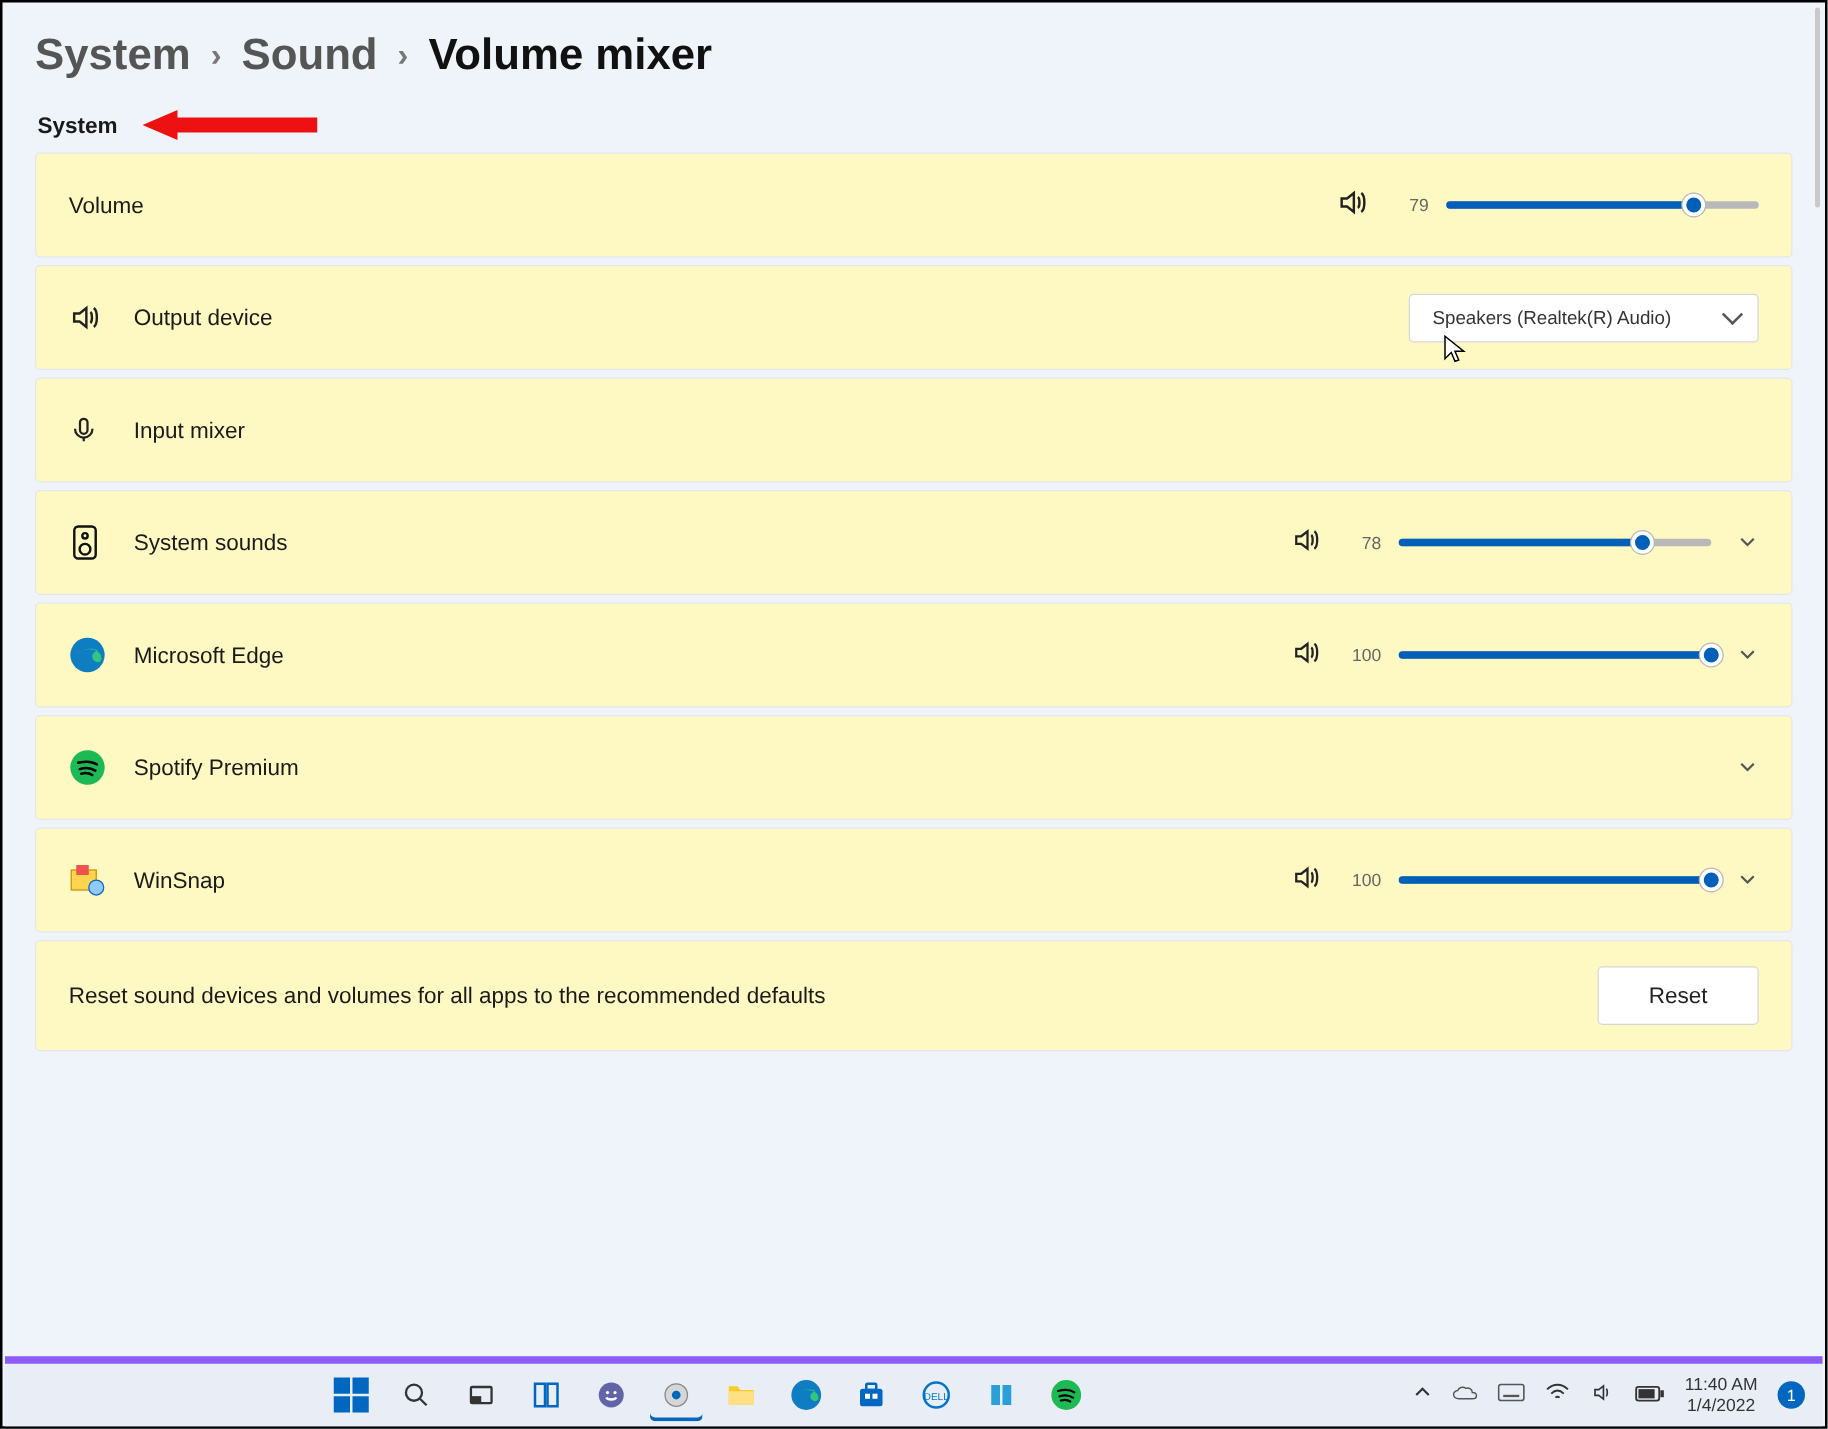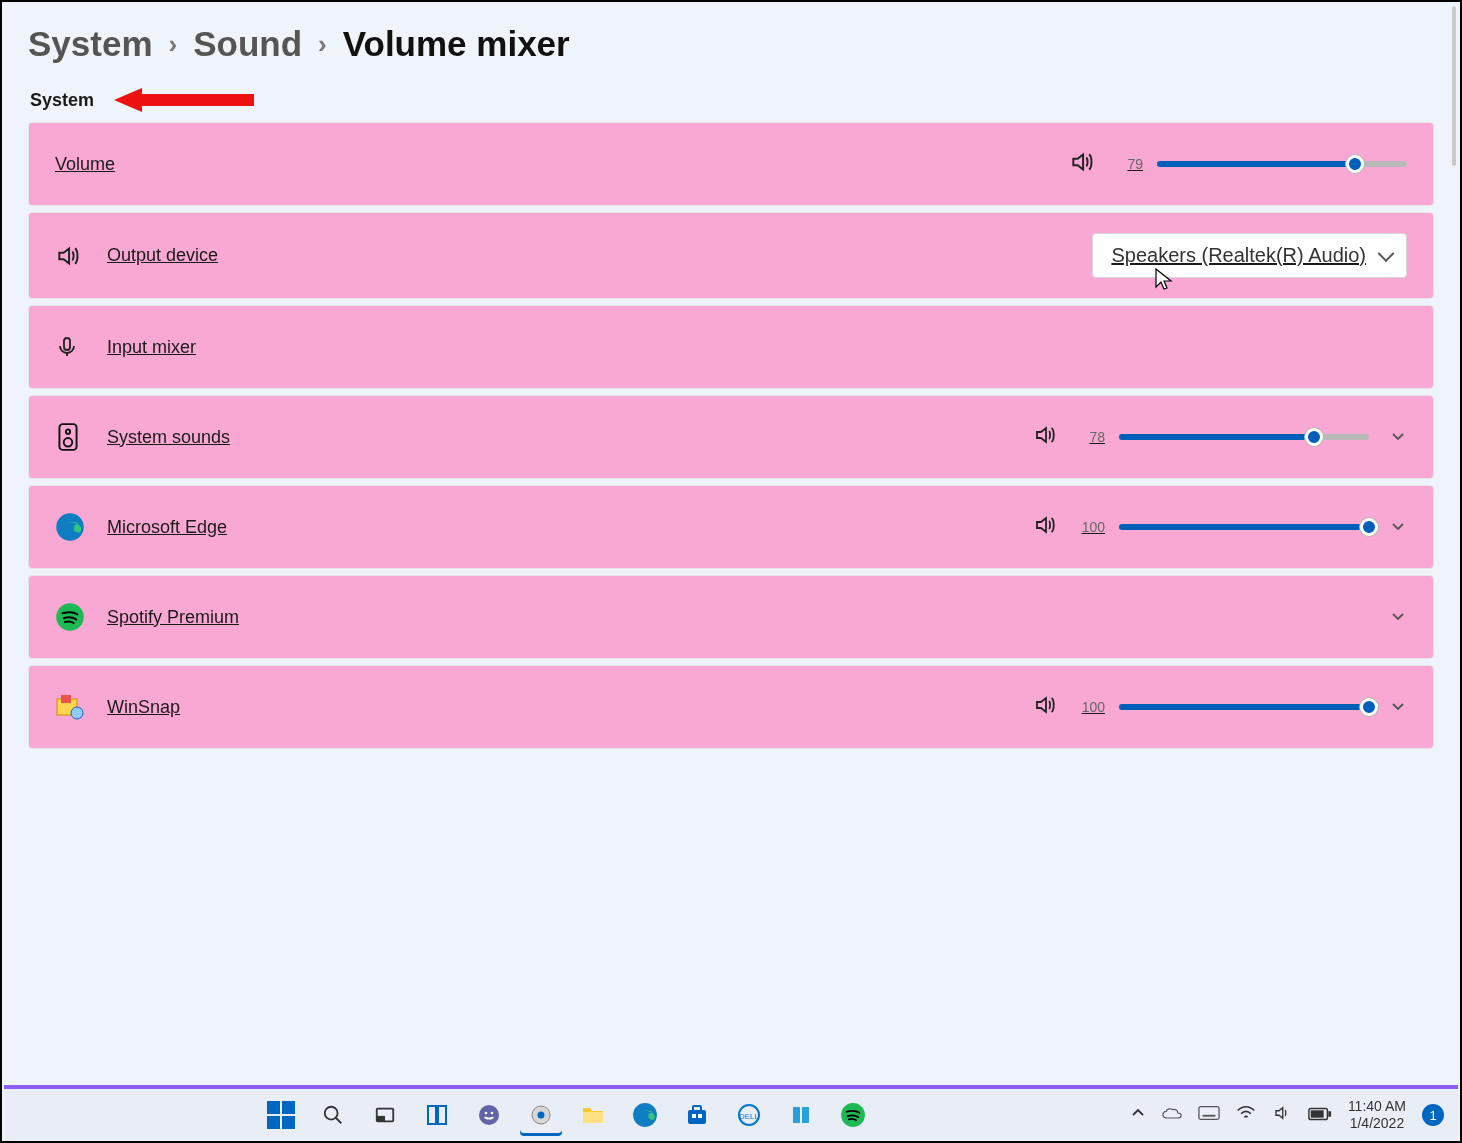--- a/index.html
+++ b/index.html
@@ -37,29 +37,28 @@
     display: flex;
     align-items: center;
     gap: 20px;
   }
   .arrow-annot {
     height: 24px;
     position: relative;
   }
   .arrow-annot svg { display:block; }
   .card {
-    background: #f9a8d4;
+    background: #fef9c3;
     border: 1px solid #e6e6ea;
     border-radius: 4px;
     padding: 20px 26px;
     margin-bottom: 6px;
     display: flex;
     align-items: center;
     min-height: 84px;
-    text-decoration: underline;
   }
   .card .icon-slot { width: 52px; display:flex; align-items:center; }
   .card .label-slot { flex: 0 0 auto; }
   .card .spacer { flex: 1; }
   .vol-group {
     display: flex;
     align-items: center;
     gap: 14px;
   }
   .vol-value { color: #666; min-width: 34px; text-align:right; font-size: 14px; }
@@ -81,21 +80,21 @@
     margin-left: 20px;
     width: 18px; height:18px;
     display:flex; align-items:center; justify-content:center;
     color:#555;
   }
   .dropdown {
     border:1px solid #d6d6d8; border-radius:4px;
     padding:10px 40px 10px 18px;
     background:#fff;
     position:relative;
-    font-size:20px;
+    font-size:15px;
     color:#333;
     min-width: 280px;
     text-align:left;
   }
   .dropdown::after {
     content:"";
     position:absolute; right:14px; top:50%;
     width:10px; height:10px; border-right:2px solid #555; border-bottom:2px solid #555;
     transform: translateY(-70%) rotate(45deg);
   }
@@ -106,21 +105,21 @@
   
   .cursor-overlay {
     position:absolute;
     left:1152px; top:265px;
     font-size:20px; color:#000;
     pointer-events:none;
   }
   
   .taskbar {
     position:absolute; bottom:0; left:2px; right:2px;
-    height:56px; background:#e9eef6; border-top:4px solid #8b5cf6;
+    height:56px; background:#e9eef6; border-top:6px solid #8b5cf6;
     display:flex; align-items:center;
   }
   .task-center { flex:1; display:flex; justify-content:center; gap:10px; }
   .task-right { display:flex; align-items:center; gap:16px; padding-right:14px; }
   .tb-icon {
     width:42px;height:42px;border-radius:4px;
     display:flex;align-items:center;justify-content:center;
     font-size:22px; color:#333;
   }
   .tb-icon.active { box-shadow: inset 0 -3px 0 #0067c0; }
@@ -299,20 +298,25 @@
           </div>
         </div>
         <span class="chev">
           <svg width="16" height="16" viewBox="0 0 16 16" fill="none" stroke="#555" stroke-width="1.8">
             <path d="M3 5l5 5 5-5"></path>
           </svg>
         </span>
       </div>
     </div>
 
+  <div class="card" style="margin-top:6px">
+    <span class="label-slot">Reset sound devices and volumes for all apps to the recommended defaults</span>
+    <span class="spacer"></span>
+    <button class="reset-btn">Reset</button>
+  </div>
 </div>
 
 <div class="scrollbar-stub"></div>
 
 <span class="cursor-overlay">
   <svg width="20" height="24" viewBox="0 0 20 24">
       <path d="M2 2 L2 20 L7 15 L10 22 L13 21 L10 14 L17 14 Z" fill="#fff" stroke="#000" stroke-width="1.2"></path>
     </svg>
 </span>
 

